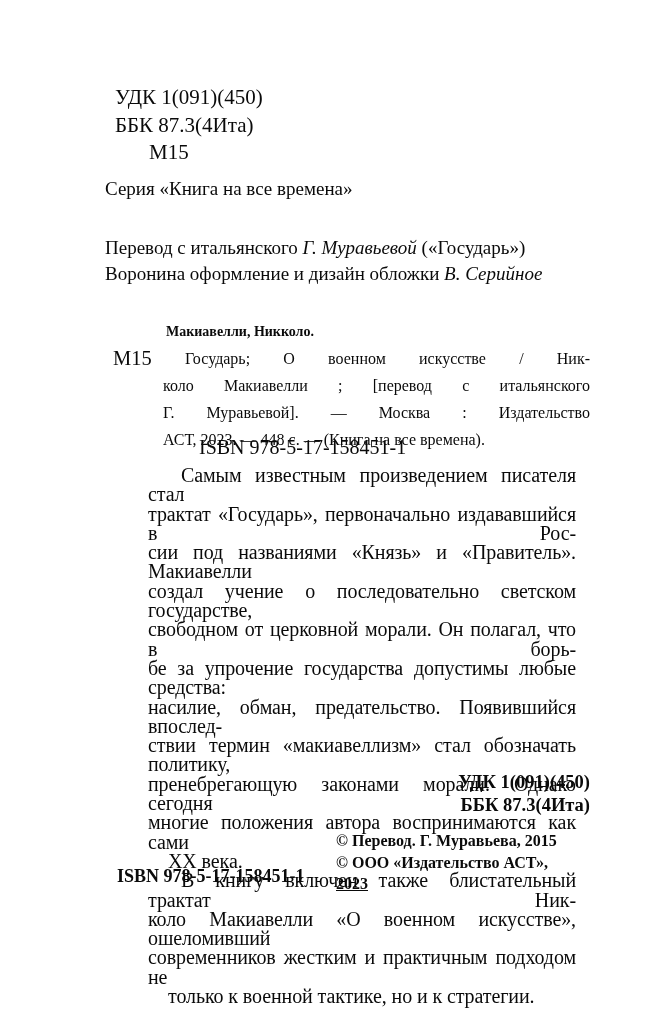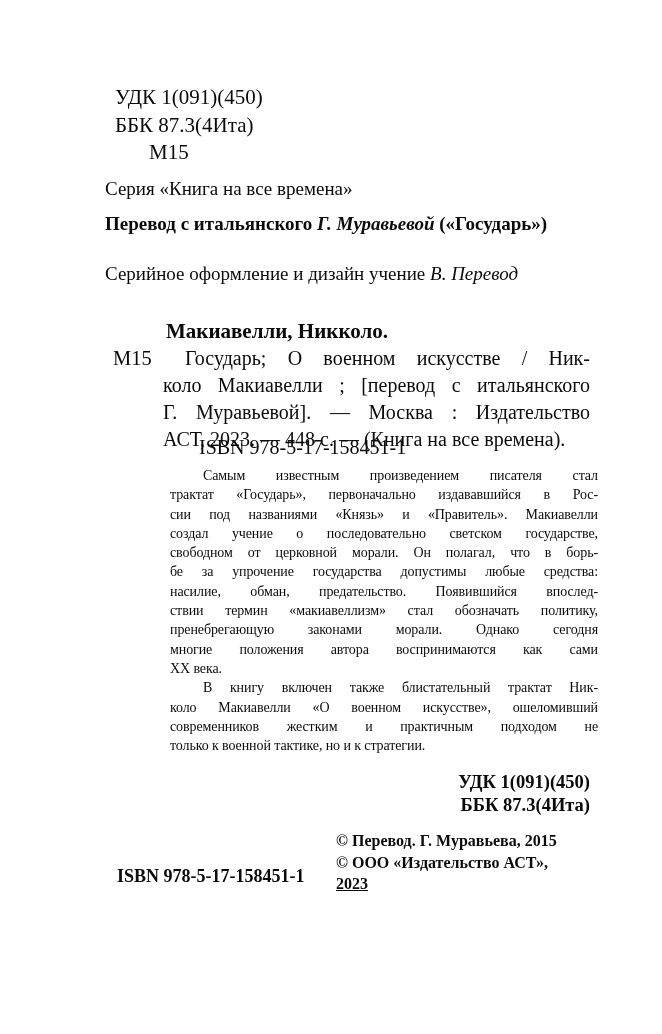--- a/index.html
+++ b/index.html
@@ -19,53 +19,53 @@
     font-size: 21px; line-height: 27.5px; white-space: nowrap;
   }
   .top-codes .author-sign { margin-left: 34px; }
 
   
   .center-line {
     position: absolute; left: 105px; width: 485px;
     text-align: left; font-size: 19px; line-height: 24px; white-space: nowrap;
   }
   .series-line { top: 177px; }
-  .translation-line { top: 212px; font-weight: bold; }
+  .translation-line { top: 236px; }
   .design-line { top: 262px; }
   .center-line .it { font-style: italic; }
 
   
   .card-author {
     position: absolute; left: 166px; top: 318px;
-    font-size: 21px; font-weight: bold; line-height: 27px; white-space: nowrap;
+    font-size: 14px; font-weight: bold; line-height: 27px; white-space: nowrap;
   }
   .card-sign {
     position: absolute; left: 113px; top: 345px;
     font-size: 20.5px; line-height: 27px;
   }
   .card-desc {
     position: absolute; left: 163px; top: 345px; width: 427px;
-    font-size: 20px; line-height: 27px;
+    font-size: 16px; line-height: 27px;
   }
   .card-desc div { text-align: justify; text-align-last: justify; }
   .card-desc div:first-child { text-indent: 22px; }
   .card-desc div:last-child { text-align: left; text-align-last: left; }
   .card-isbn {
     position: absolute; left: 199px; top: 434px;
     font-size: 20px; line-height: 27px; white-space: nowrap;
   }
 
   
   .annotation {
-    position: absolute; left: 170px; top: 466px; width: 428px;
-    font-size: 14px; line-height: 19.3px; letter-spacing: -0.1px;
+    position: absolute; left: 148px; top: 466px; width: 428px;
+    font-size: 20px; line-height: 19.3px; letter-spacing: -0.1px;
   }
   .para div { text-align: justify; text-align-last: justify; }
   .para div:first-child { text-indent: 33px; }
-  .para div:last-child { text-align: right; text-align-last: left; }
+  .para div:last-child { text-align: right; text-align-last: left; margin-left: 20px; }
 
   
   .codes-right {
     position: absolute; left: 162px; top: 771px; width: 428px;
     text-align: right; font-weight: bold;
     font-size: 18.5px; line-height: 22.5px; white-space: nowrap;
   }
 
   
   .copyright {
@@ -88,21 +88,21 @@
   <div class="top-codes">
     <div>УДК 1(091)(450)</div>
     <div>ББК 87.3(4Ита)</div>
     <div class="author-sign">М15</div>
   </div>
 
   <div class="center-line series-line">Серия «Книга на все времена»</div>
 
   <div class="center-line translation-line"><span>Перевод с итальянского </span><span class="it">Г. Муравьевой</span><span> («Государь»)</span></div>
 
-  <div class="center-line design-line"><span>Серийное оформление и дизайн учение </span><span class="it">В. Перевод</span></div>
+  <div class="center-line design-line"><span>Воронина оформление и дизайн обложки </span><span class="it">В. Серийное</span></div>
 
   <div class="card-author">Макиавелли, Никколо.</div>
   <div class="card-sign">М15</div>
   <div class="card-desc">
       <div>Государь; О военном искусстве / Ник-</div>
       <div>коло Макиавелли ; [перевод с итальянского</div>
       <div>Г. Муравьевой]. — Москва : Издательство</div>
       <div>АСТ, 2023. — 448 с. — (Книга на все времена).</div>
     </div>
   <div class="card-isbn">ISBN 978-5-17-158451-1</div>

